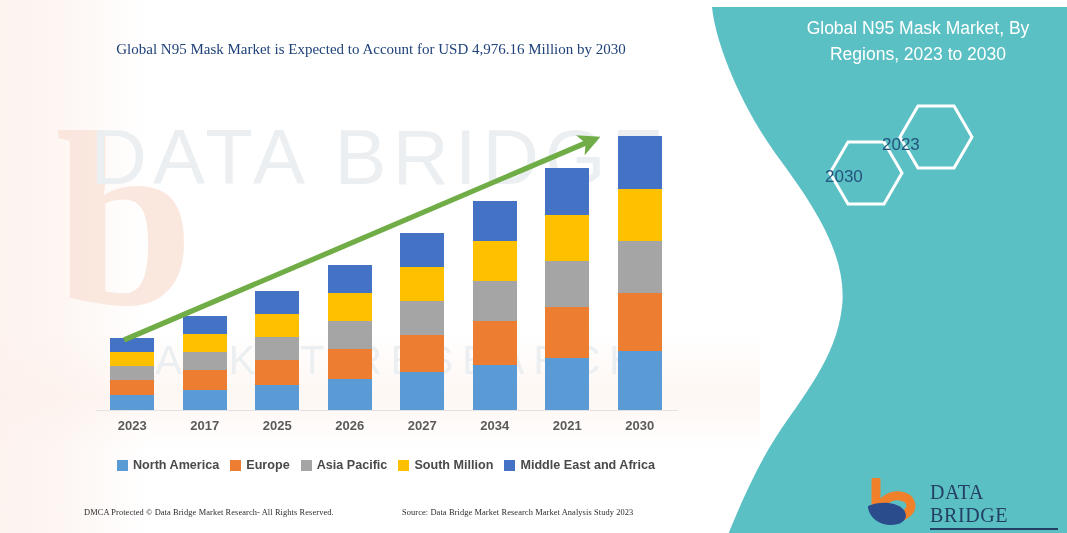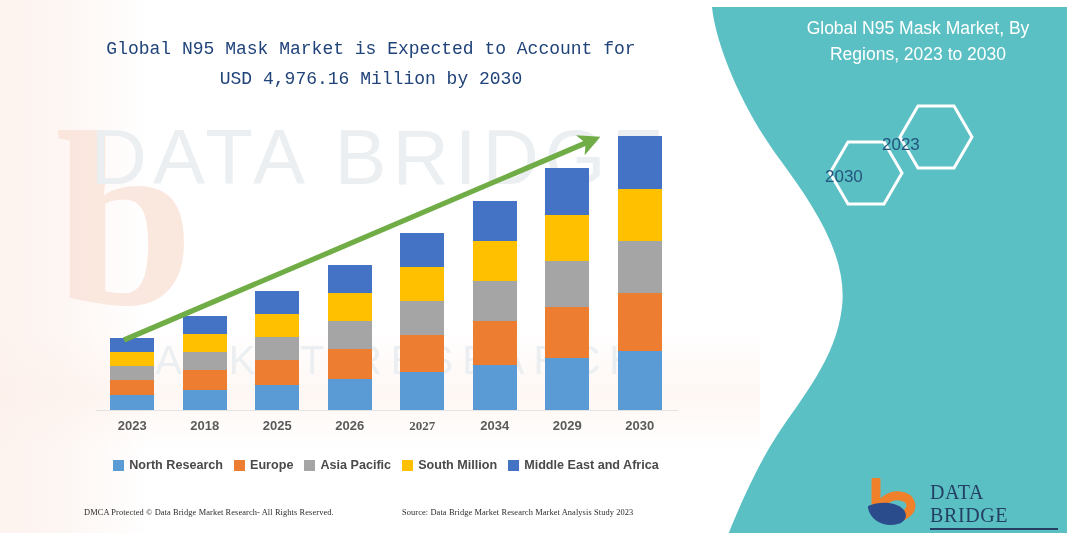--- a/index.html
+++ b/index.html
@@ -70,22 +70,22 @@
   }
   .logo-rule{width:128px;height:1.5px;background:#233f63;margin:1px 0 2px 0;}
   .logo-sub{
     color:#6b4a3a;font-size:7.6px;letter-spacing:3.1px;
     font-family:"Liberation Serif", serif;
   }
 
   
   .headline{
     position:absolute;left:86px;top:34px;width:570px;text-align:center;
-    color:#20437a;font-size:18px;line-height:30px;font-weight:400;
-    font-family:Liberation Mono, monospace;
+    color:#20437a;font-size:15px;line-height:30px;font-weight:400;
+    font-family:Liberation Serif, serif;
   }
 
   
   .chart{position:absolute;left:0;top:0;width:700px;height:460px;}
   .plot{position:absolute;left:96px;top:120px;width:580px;height:291px;}
   .bar{position:absolute;bottom:0;width:44px;}
   .seg{width:100%;display:block;}
   .axis-line{position:absolute;left:96px;top:410px;width:582px;height:1px;background:#e3e3e3;}
 
   .xlabels{position:absolute;left:96px;top:418px;width:580px;height:24px;}
@@ -198,34 +198,34 @@
         <marker id="arrowhead" markerWidth="4.2" markerHeight="4.2" refX="1.6" refY="2.1" orient="auto">
           <path d="M0,0 L4.2,2.1 L0,4.2 L1.1,2.1 Z" fill="#70AD47"></path>
         </marker>
       </defs>
       <line x1="124" y1="340" x2="588" y2="142" stroke="#70AD47" stroke-width="5.2" stroke-linecap="butt" marker-end="url(#arrowhead)"></line>
     </svg>
 
     <div class="axis-line"></div>
     <div class="xlabels" id="xlabels">
         <div class="xlabel" style="left: 6.25px;">2023</div>
-        <div class="xlabel" style="left: 78.75px;">2018</div>
+        <div class="xlabel" style="left: 78.75px;">2017</div>
         <div class="xlabel" style="left: 151.25px;">2025</div>
         <div class="xlabel" style="left: 223.75px;">2026</div>
-        <div class="xlabel" style="left: 296.25px; font-family: Liberation Serif, serif;">2027</div>
+        <div class="xlabel" style="left: 296.25px;">2027</div>
         <div class="xlabel" style="left: 368.75px;">2034</div>
-        <div class="xlabel" style="left: 441.25px;">2029</div>
+        <div class="xlabel" style="left: 441.25px;">2021</div>
         <div class="xlabel" style="left: 513.75px;">2030</div>
       </div>
   </div>
 
   <div class="legend" id="legend">
       <div class="legend-item">
         <span class="legend-swatch" style="background: rgb(91, 155, 213);"></span>
-        <span class="legend-label">North Research</span>
+        <span class="legend-label">North America</span>
       </div>
       <div class="legend-item">
         <span class="legend-swatch" style="background: rgb(237, 125, 49);"></span>
         <span class="legend-label">Europe</span>
       </div>
       <div class="legend-item">
         <span class="legend-swatch" style="background: rgb(165, 165, 165);"></span>
         <span class="legend-label">Asia Pacific</span>
       </div>
       <div class="legend-item">

